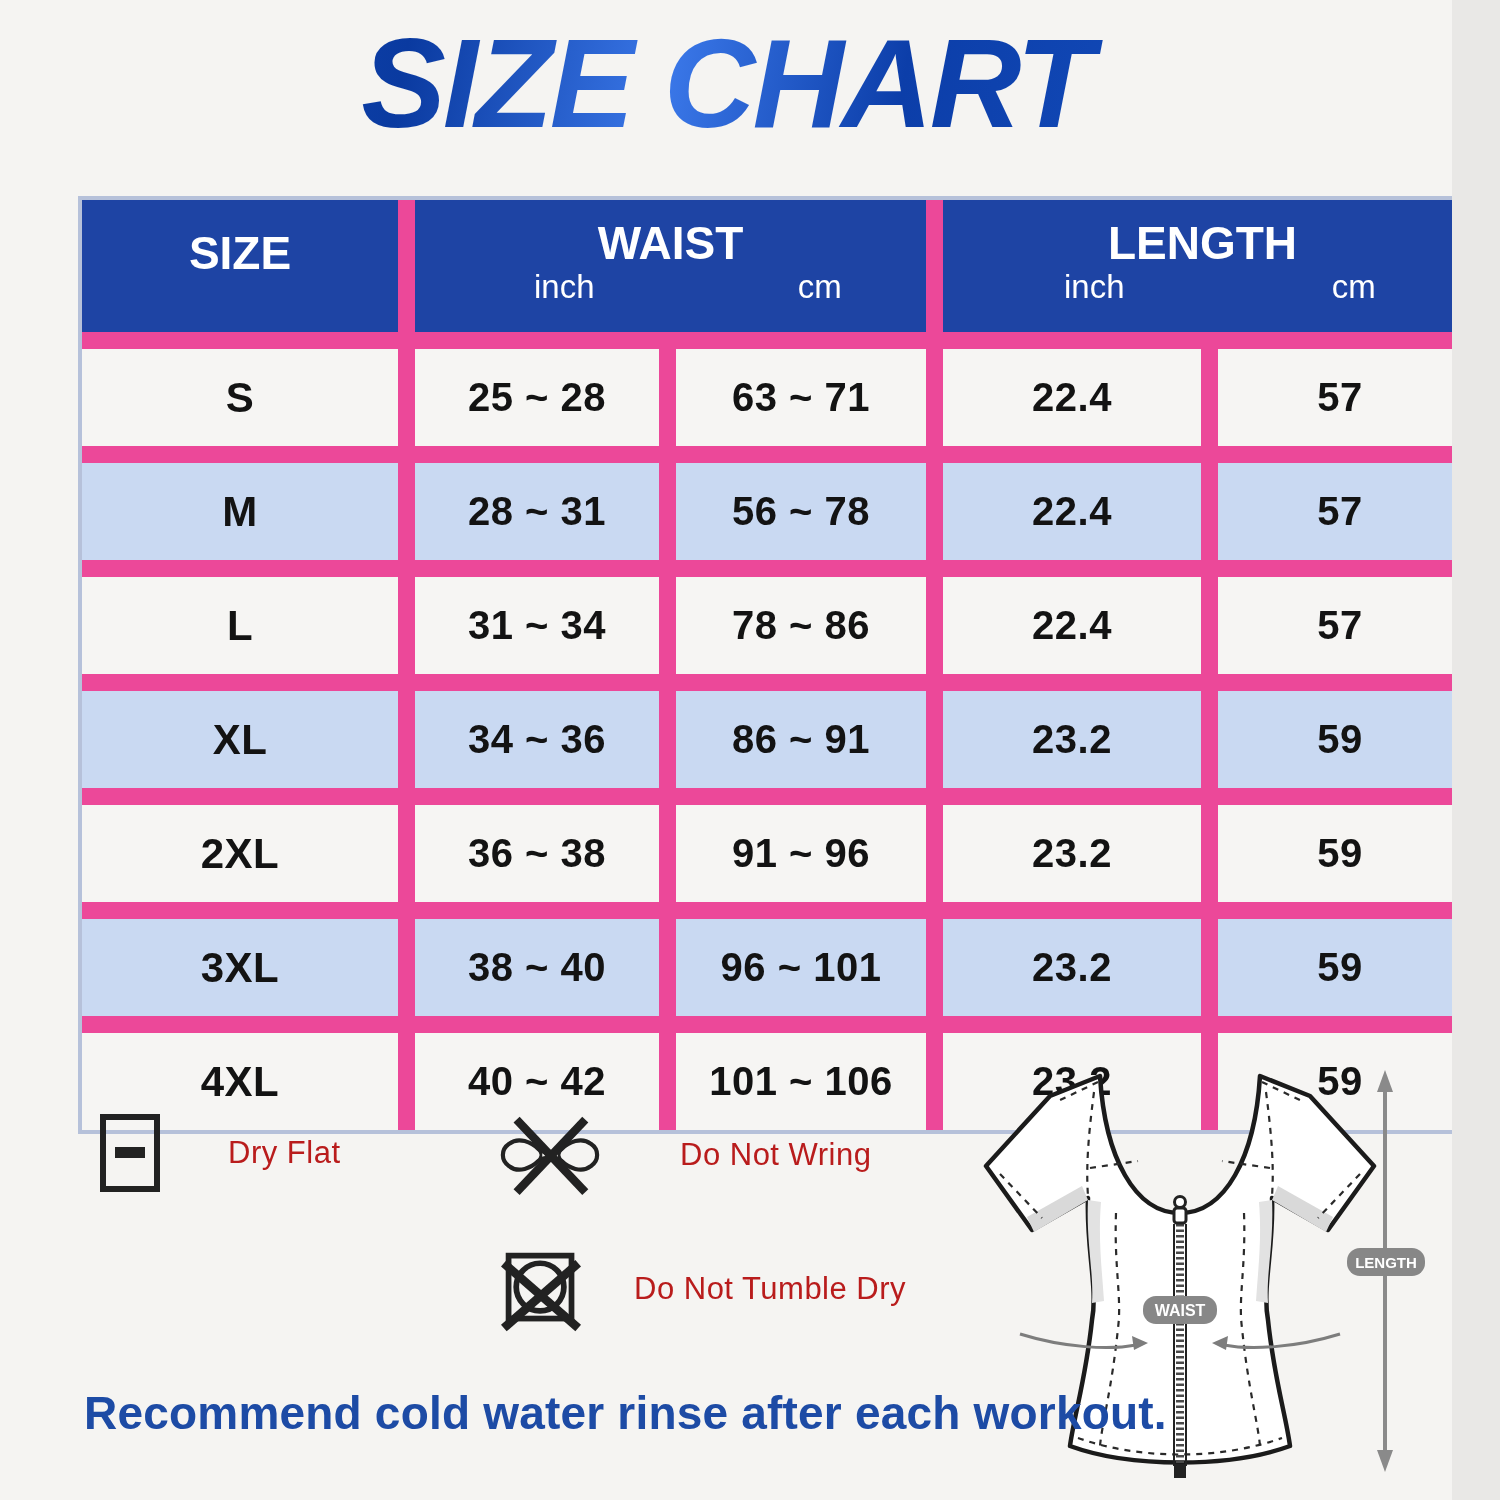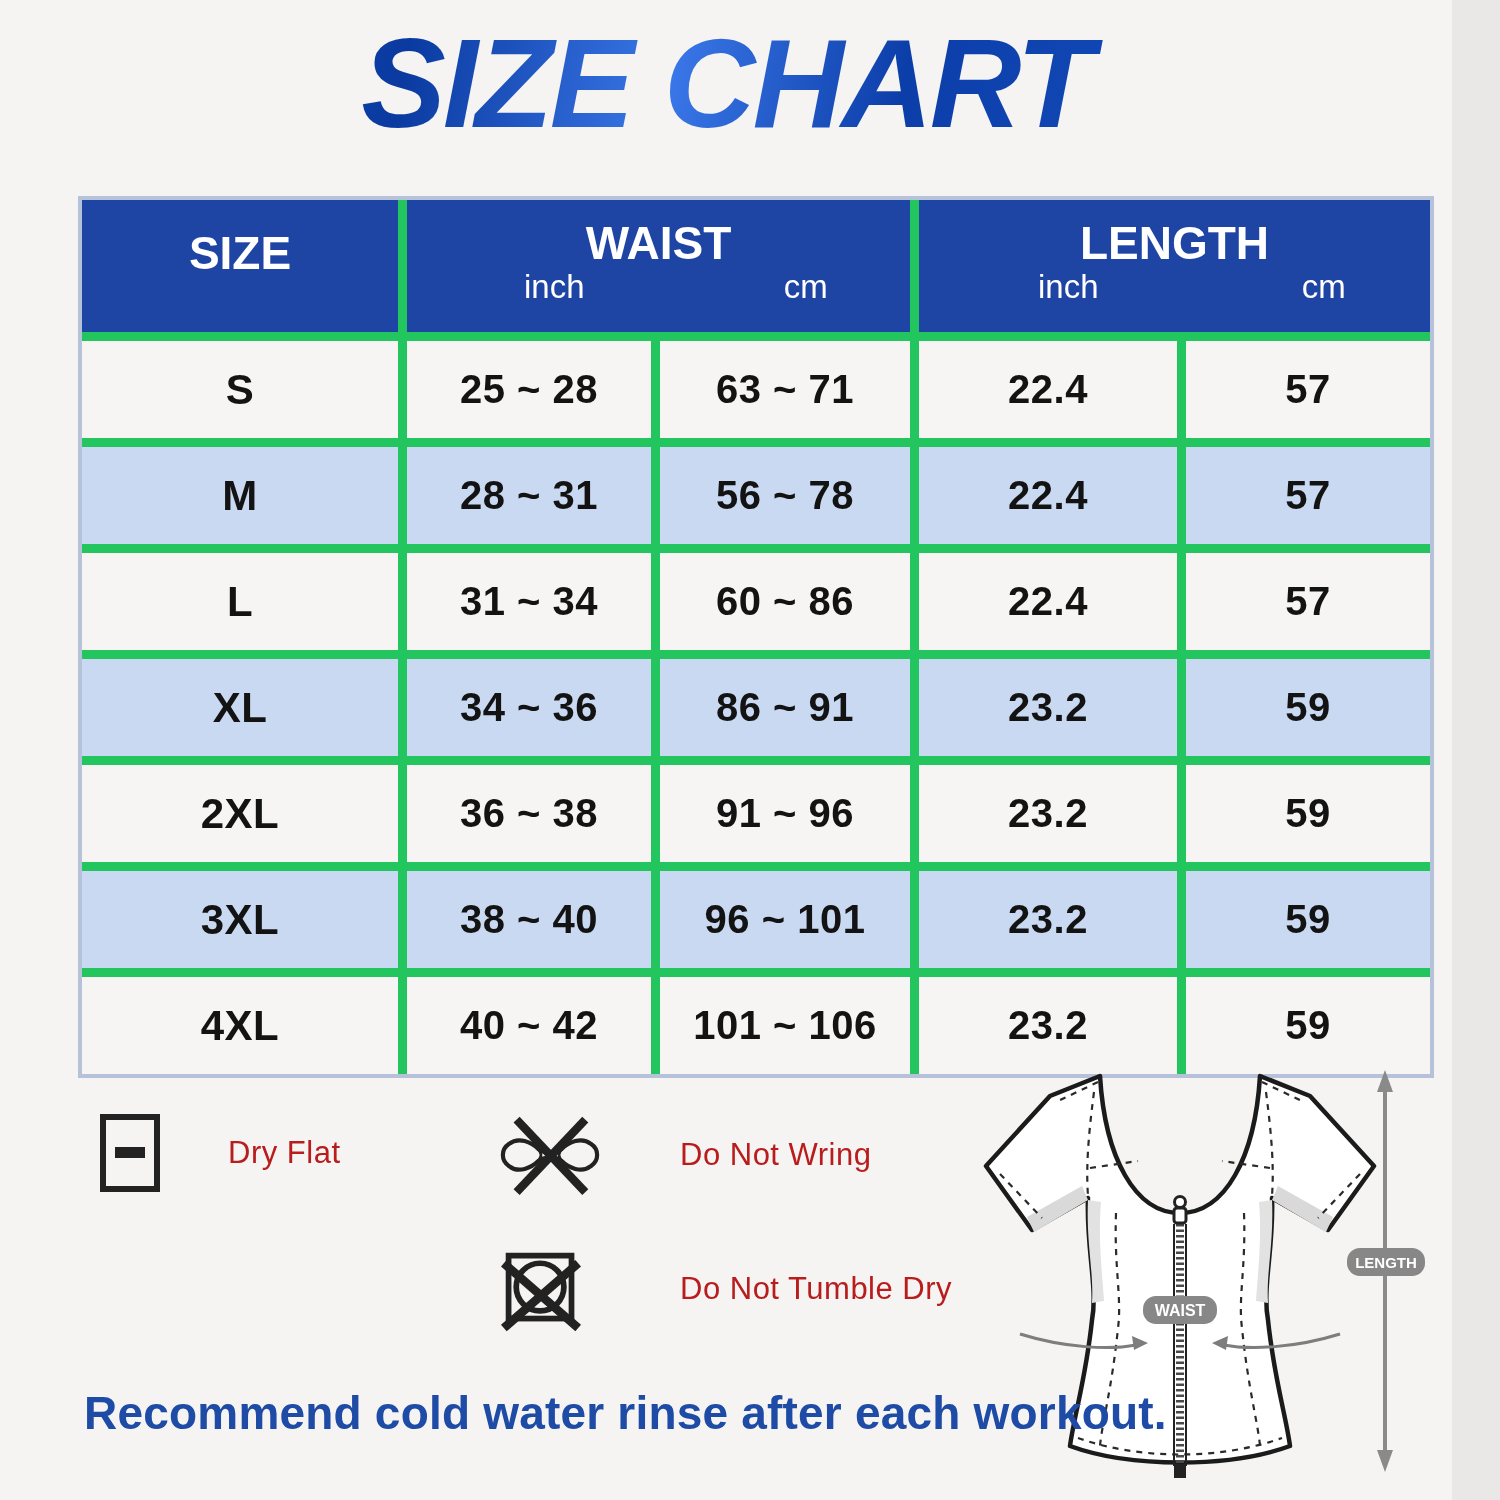--- a/index.html
+++ b/index.html
@@ -8,22 +8,22 @@
 
   
   .title{position:absolute;top:14px;left:0;width:100%;text-align:center;
          font-size:127px;font-weight:800;font-style:italic;letter-spacing:-3px;line-height:1.1;
          background:linear-gradient(100deg,#1550c0 5%,#0a3aa0 28%,#3a77e8 46%,#0c3ea9 62%,#1550c0 90%);
          -webkit-background-clip:text;background-clip:text;color:transparent;}
 
   
   .size-table{position:absolute;left:78px;top:196px;
               display:grid;grid-template-columns:316px 244px 250px 258px 244px;
-              grid-template-rows:132px repeat(7,97px);gap:9px;
-              background:#22c55e;border:4px solid #b6c1da;}
+              grid-template-rows:132px repeat(7,97px);gap:17px;
+              background:#ec4899;border:4px solid #b6c1da;}
   .th{background:#1e44a4;color:#ffffff;}
   .th-size{grid-column:1;display:flex;align-items:center;justify-content:center;
            font-size:46px;font-weight:800;padding-bottom:26px;box-sizing:border-box;}
   .th-group{display:flex;flex-direction:column;}
   .th-waist{grid-column:2/4;}
   .th-length{grid-column:4/6;}
   .th-title{text-align:center;font-size:46px;font-weight:800;margin-top:18px;line-height:50px;}
   .th-units{display:flex;font-size:33px;font-weight:400;margin-top:0;}
   .th-units span{flex:1;text-align:center;padding-left:43px;}
   .td{display:flex;align-items:center;justify-content:center;
@@ -31,21 +31,21 @@
   .td.alt{background:#c9d9f2;}
   .td.c-size{font-size:42px;font-weight:800;}
 
   
   .care-item{position:absolute;display:flex;align-items:center;}
   .care-label{font-size:31px;color:#b91c1c;letter-spacing:0.5px;}
   .care-icon{flex:none;display:block;}
   #care-dry{left:98px;top:1112px;}     #care-dry .care-label{margin-left:66px;}
   #care-wring{left:498px;top:1112px;}  #care-wring .care-label{margin-left:78px;}
   #care-hand{left:88px;top:1246px;}    #care-hand .care-label{margin-left:48px;}
-  #care-tumble{left:500px;top:1244px;} #care-tumble .care-label{margin-left:98px;}
+  #care-tumble{left:500px;top:1244px;} #care-tumble .care-label{margin-left:52px;}
 
   
   .garment{position:absolute;left:970px;top:1048px;width:470px;height:450px;}
   .badge-text{font-family:"Liberation Sans", sans-serif;font-weight:700;fill:#ffffff;}
 
   
   .footer-note{position:absolute;left:84px;top:1386px;font-size:46px;font-weight:700;
                color:#1d4ba5;letter-spacing:0.2px;}
 </style>
 </head>
@@ -80,21 +80,21 @@
     <div class="td">57</div>
 
     <div class="td alt c-size">M</div>
     <div class="td alt">28 ~ 31</div>
     <div class="td alt">56 ~ 78</div>
     <div class="td alt">22.4</div>
     <div class="td alt">57</div>
 
     <div class="td c-size">L</div>
     <div class="td">31 ~ 34</div>
-    <div class="td">60 ~ 86</div>
+    <div class="td">78 ~ 86</div>
     <div class="td">22.4</div>
     <div class="td">57</div>
 
     <div class="td alt c-size">XL</div>
     <div class="td alt">34 ~ 36</div>
     <div class="td alt">86 ~ 91</div>
     <div class="td alt">23.2</div>
     <div class="td alt">59</div>
 
     <div class="td c-size">2XL</div>

